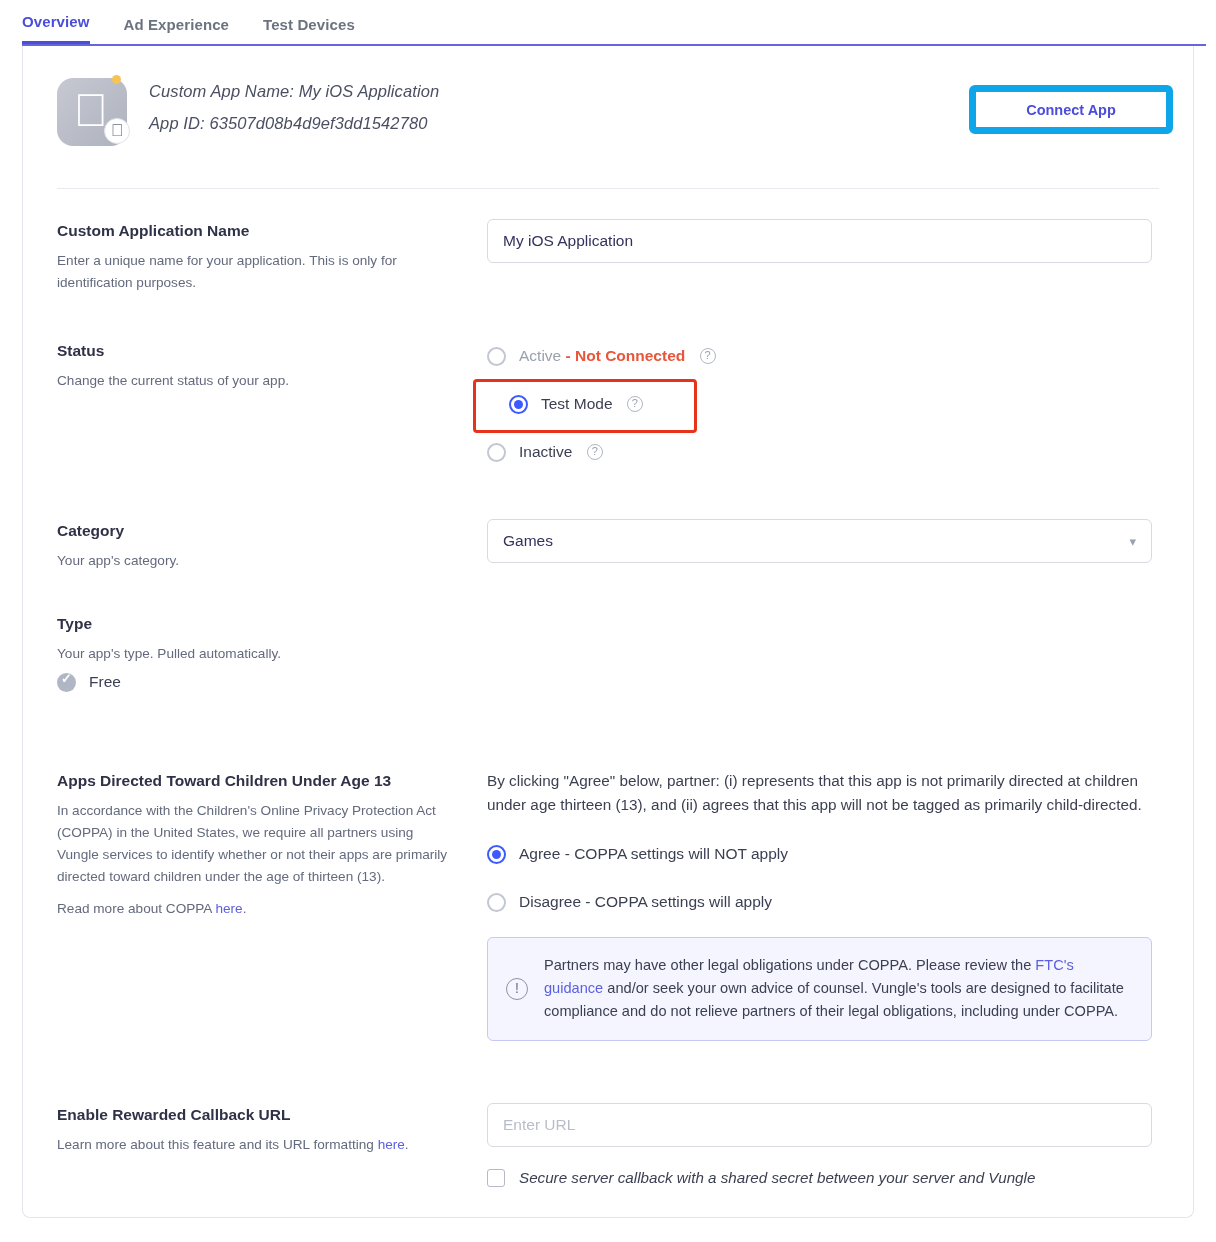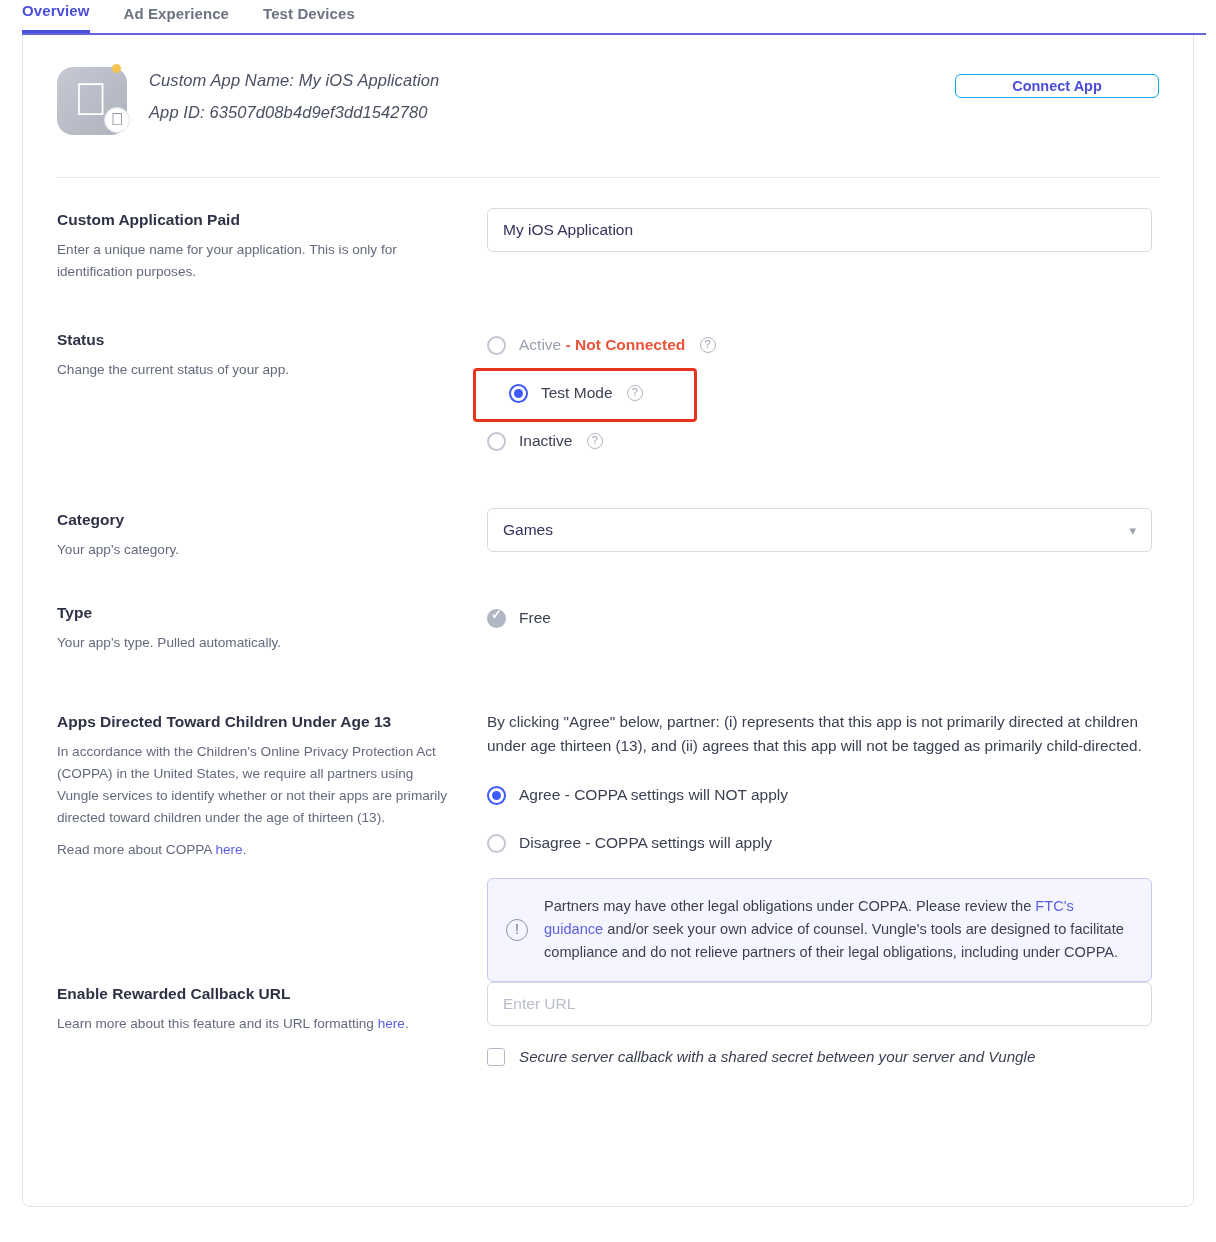--- a/index.html
+++ b/index.html
@@ -14,21 +14,21 @@
     position: relative;
     width: 1216px; height: 1242px;
     overflow: hidden;
     background: #ffffff;
   }
 
   
   .tabbar {
     display: flex;
     align-items: flex-end;
-    height: 33px;
+    height: 44px;
     padding-left: 22px;
     gap: 34px;
     background: #fff;
   }
   .tab {
     font-size: 15px;
     font-weight: bold;
     color: #6b7280;
     padding-bottom: 11px;
     cursor: pointer;
@@ -106,23 +106,23 @@
   .appmeta .line {
     font-size: 16.5px;
     color: #4a4f63;
     margin-bottom: 13px;
     letter-spacing: .1px;
     font-style: italic;
   }
   .appmeta .line:last-child { margin-bottom: 0; }
   .connect-btn {
     position: absolute;
-    right: 34px; top: 39px;
-    width: 204px; height: 24px;
-    border: 1px solid #0ea5e9;
+    right: 20px; top: 39px;
+    width: 204px; height: 49px;
+    border: 7px solid #0ea5e9;
     border-radius: 6px;
     background: #fff;
     color: #4b4ddb;
     font-size: 14.5px;
     font-weight: bold;
     cursor: pointer;
     display: flex; align-items: center; justify-content: center;
   }
 
   .divider {
@@ -335,21 +335,21 @@
       </div>
       <div class="connect-btn">Connect App</div>
     </div>
 
     <div class="divider"></div>
 
     <div class="form">
 
       <div class="row" style="margin-top:30px;">
         <div class="left">
-          <div class="lbl">Custom Application Paid</div>
+          <div class="lbl">Custom Application Name</div>
           <div class="sub">Enter a unique name for your application. This is only for identification purposes.</div>
         </div>
         <div class="right">
           <input class="textinput" type="text" value="My iOS Application" style="">
         </div>
       </div>
 
       <div class="row" style="margin-top:45px;">
         <div class="left">
           <div class="lbl">Status</div>
@@ -388,21 +388,21 @@
           <div class="sub">Your app's category.</div>
         </div>
         <div class="right">
           <div class="select">
             <span>Games</span>
             <span class="chev">▾</span>
           </div>
         </div>
       </div>
 
-      <div class="row" style="margin-top:40px;">
+      <div class="row" style="margin-top:40px;flex-direction:column;">
         <div class="left">
           <div class="lbl">Type</div>
           <div class="sub">Your app's type. Pulled automatically.</div>
         </div>
         <div class="right">
           <div class="radio-row">
             <div class="radio filled"></div>
             <div class="rtext">Free</div>
           </div>
         </div>
@@ -428,21 +428,21 @@
           </div>
           <div class="notice">
             <div class="icon">!</div>
             <div class="txt">
               <span>Partners may have other legal obligations under COPPA. Please review the </span><a href="#">FTC's guidance</a><span> and/or seek your own advice of counsel. Vungle's tools are designed to facilitate compliance and do not relieve partners of their legal obligations, including under COPPA.</span>
             </div>
           </div>
         </div>
       </div>
 
-      <div class="row" style="">
+      <div class="row" style="margin-top:62px;">
         <div class="left">
           <div class="lbl">Enable Rewarded Callback URL</div>
           <div class="sub">
             <span>Learn more about this feature and its URL formatting </span><a href="#">here</a><span>.</span>
           </div>
         </div>
         <div class="right">
           <input class="textinput" type="text" placeholder="Enter URL" style="">
           <div class="checkbox-row">
             <div class="checkbox"></div>

